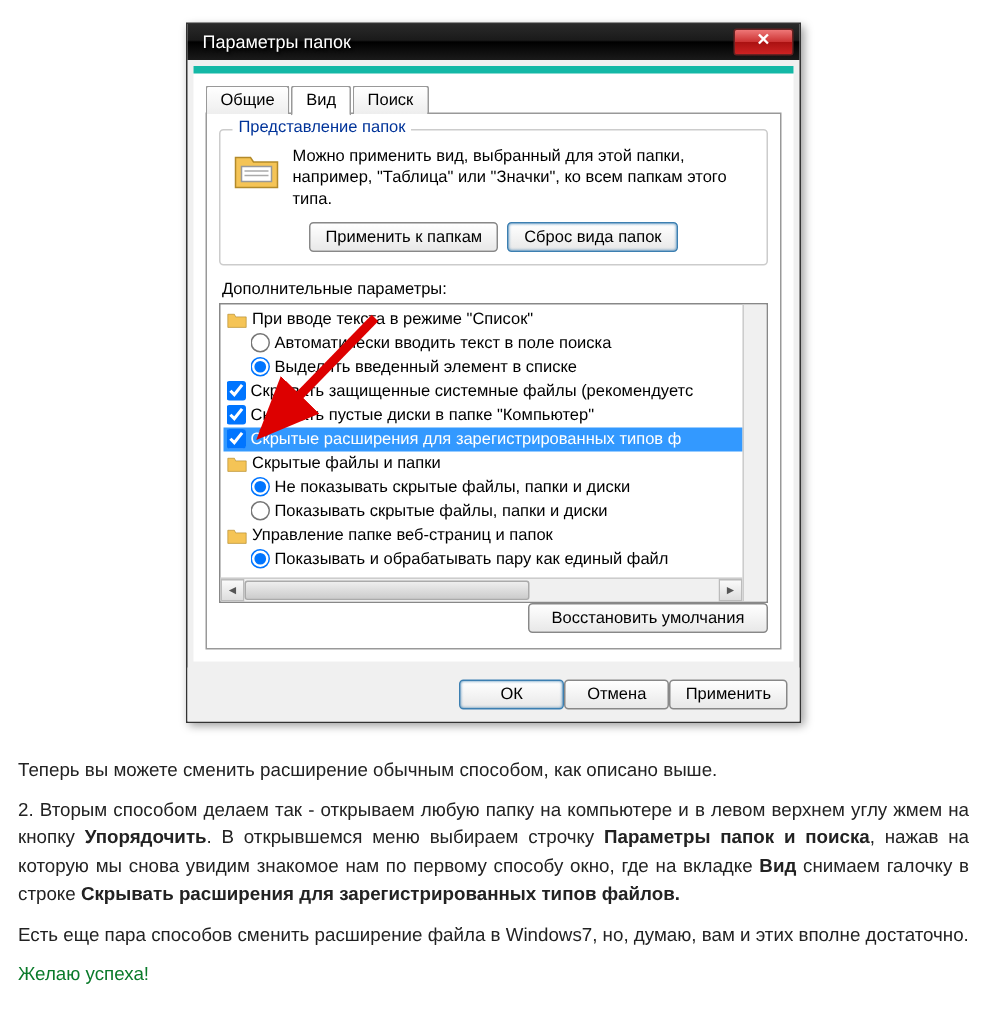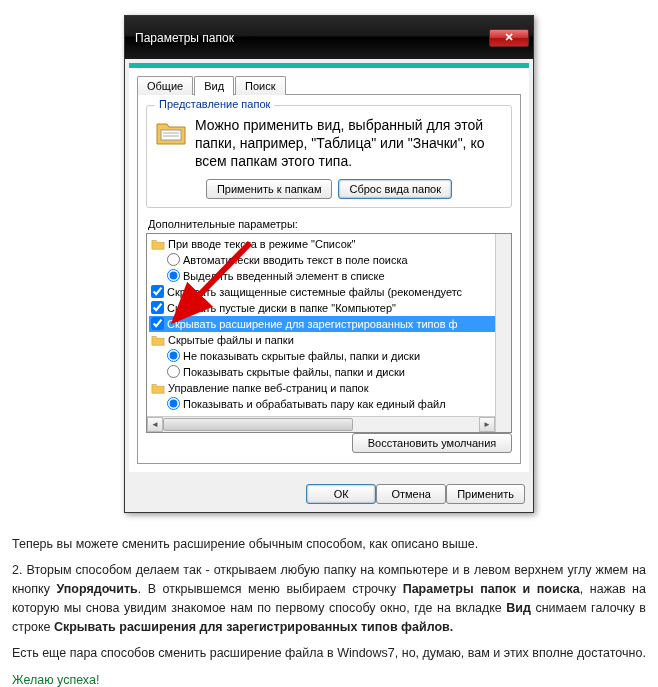--- a/index.html
+++ b/index.html
@@ -16,21 +16,21 @@
     justify-content: center;
     padding: 15px 0 10px 0;
   }
   .dialog {
     width: 410px;
     background: #f0f0f0;
     border: 1px solid #333;
     box-shadow: 2px 2px 6px rgba(0,0,0,0.4);
   }
   .titlebar {
-    height: 43px;
+    height: 24px;
     background: linear-gradient(to bottom, #2a2a2a, #1a1a1a 45%, #000 50%, #1a1a1a);
     display: flex;
     justify-content: space-between;
     align-items: center;
     padding: 0 4px 0 10px;
   }
   .titlebar-text {
     color: #fff;
     font-size: 12px;
     text-shadow: 1px 1px 2px #000;
@@ -101,21 +101,21 @@
     gap: 8px;
   }
   .folder-icon {
     width: 32px;
     height: 32px;
     flex-shrink: 0;
     position: relative;
   }
   .folder-icon svg { width: 32px; height: 32px; }
   .folder-text {
-    font-size: 14px;
+    font-size: 11px;
     line-height: 1.3;
     color: #000;
   }
   .button-row {
     display: flex;
     gap: 6px;
     margin-top: 8px;
     justify-content: center;
   }
   .win-btn {
@@ -301,21 +301,21 @@
               <div class="tree-row indent0">
                 <input type="checkbox" checked="" style="">
                 <span>Скрывать защищенные системные файлы (рекомендуетс</span>
               </div>
               <div class="tree-row indent0">
                 <input type="checkbox" checked="" style="">
                 <span>Скрывать пустые диски в папке "Компьютер"</span>
               </div>
               <div class="tree-row indent0 selected">
                 <input type="checkbox" checked="" style="">
-                <span>Скрывать расширение для зарегистрированных типов ф</span>
+                <span>Скрытые расширения для зарегистрированных типов ф</span>
               </div>
               <div class="tree-row indent0">
                 <span class="folder-mini"><svg viewBox="0 0 16 16">
                     <path d="M1 4 L6 4 L7 6 L15 6 L15 14 L1 14 Z" fill="#f5c456" stroke="#b38a2a" stroke-width="0.5"></path>
                   </svg></span>
                 <span>Скрытые файлы и папки</span>
               </div>
               <div class="tree-row indent1">
                 <input type="radio" checked="" style="">
                 <span>Не показывать скрытые файлы, папки и диски</span>

